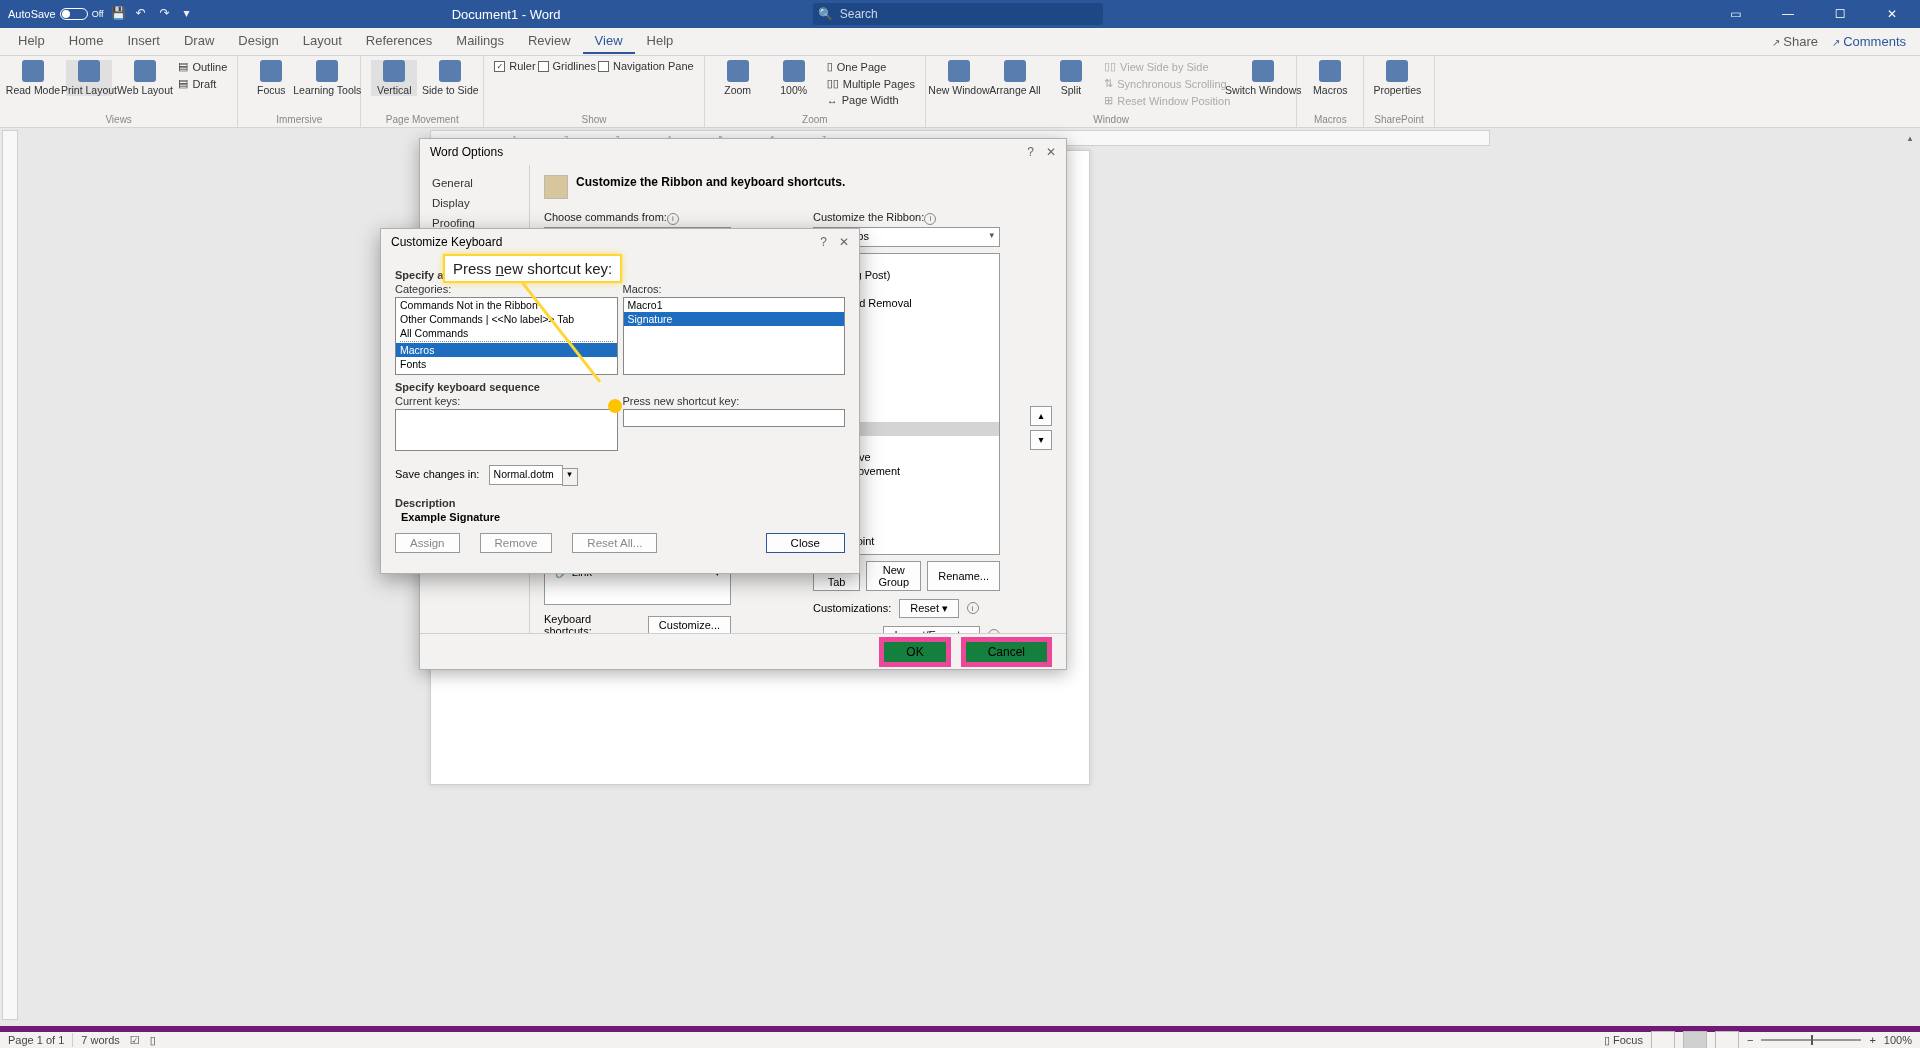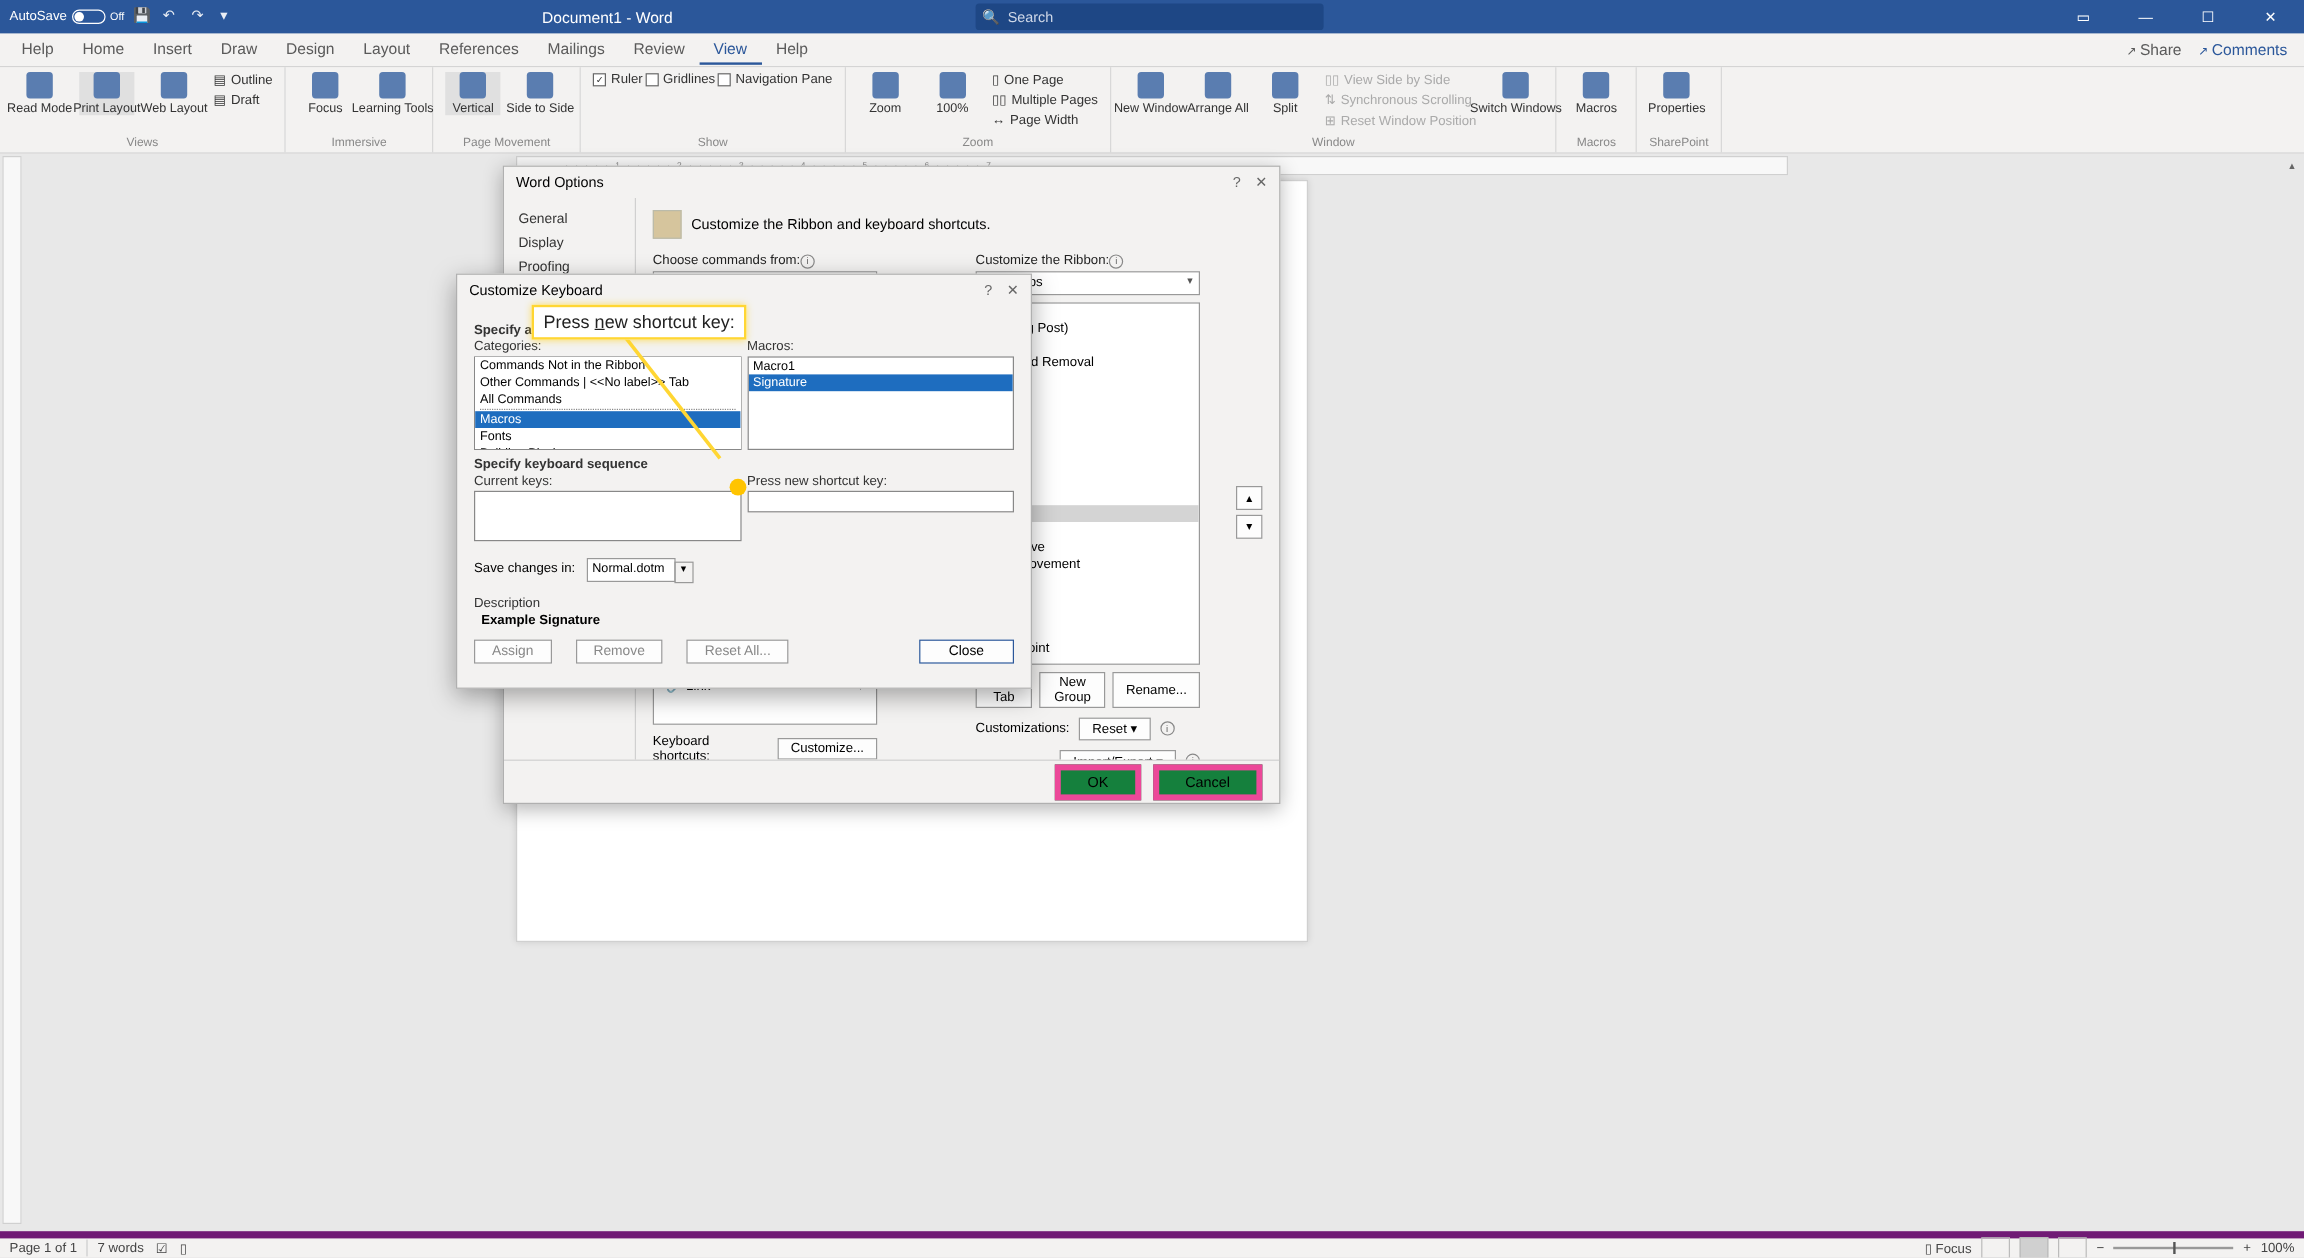--- a/index.html
+++ b/index.html
@@ -46,21 +46,21 @@
 .page { position:absolute; left:430px; top:150px; width:660px; height:635px; background:#fff; border:1px solid #d0d0d0; box-shadow:0 0 6px rgba(0,0,0,.12); }
 
 
 .dialog-wo { position:absolute; left:419px; top:138px; width:648px; height:532px; background:#f3f2f1; border:1px solid #b0b0b0; box-shadow:0 4px 16px rgba(0,0,0,.3); }
 .dlg-title { height:26px; display:flex; align-items:center; justify-content:space-between; padding:0 10px; font-size:12px; }
 .dlg-title-btns { display:flex; gap:12px; color:#666; }
 .wo-body { display:flex; height:calc(100% - 62px); }
 .wo-nav { width:110px; border-right:1px solid #d0d0d0; padding:8px 0; }
 .wo-nav div { padding:4px 12px; font-size:11.5px; color:#333; }
 .wo-main { flex:1; padding:10px 14px; overflow:hidden; }
-.wo-banner { display:flex; gap:8px; align-items:center; margin-bottom:12px; }
+.wo-banner { display:flex; gap:8px; margin-bottom:12px;font-weight:bold; }
 .wo-banner-icon { width:24px; height:24px; background:#d6c59d; border:1px solid #bba; }
 .wo-row { display:flex; gap:30px; }
 .wo-sec { flex:1; }
 .wo-label { font-size:11px; color:#222; margin-bottom:2px; }
 .wo-combo { border:1px solid #999; height:20px; background:#fff; padding:2px 5px; font-size:11px; position:relative; }
 .wo-combo::after { content:"▾"; position:absolute; right:5px; top:2px; font-size:9px; color:#555; }
 .wo-list { border:1px solid #999; background:#fff; height:302px; margin-top:6px; font-size:11px; overflow:hidden; position:relative; }
 .wo-list-item { padding:1px 6px; }
 .wo-list-item.sel { background:#d4d4d4; color:#000; }
 .wo-arrows { width:22px; display:flex; flex-direction:column; gap:4px; justify-content:center; }
@@ -456,21 +456,21 @@
       </div>
       <div class="ck-col">
         <div class="sub-label">Press new shortcut key:</div>
         <div class="shortcut-input"></div>
       </div>
     </div>
     <div style="margin-top:14px; font-size:11px;">
       <span>Save changes in:</span>&nbsp;&nbsp;
       <span class="save-combo">Normal.dotm</span>
     </div>
-    <div class="sect-head" style="font-weight:normal; margin-top:12px;">Description</div>
+    <div class="sect-head" style="font-weight:bold; margin-top:12px;">Description</div>
     <div style="font-size:11px; font-weight:bold; padding-left:6px;">Example Signature</div>
     <div class="ck-btns">
       <button class="ck-btn">Assign</button>
       <button class="ck-btn">Remove</button>
       <button class="ck-btn">Reset All...</button>
       <div style="flex:1"></div>
       <button class="ck-btn primary">Close</button>
     </div>
   </div>
 </div>

